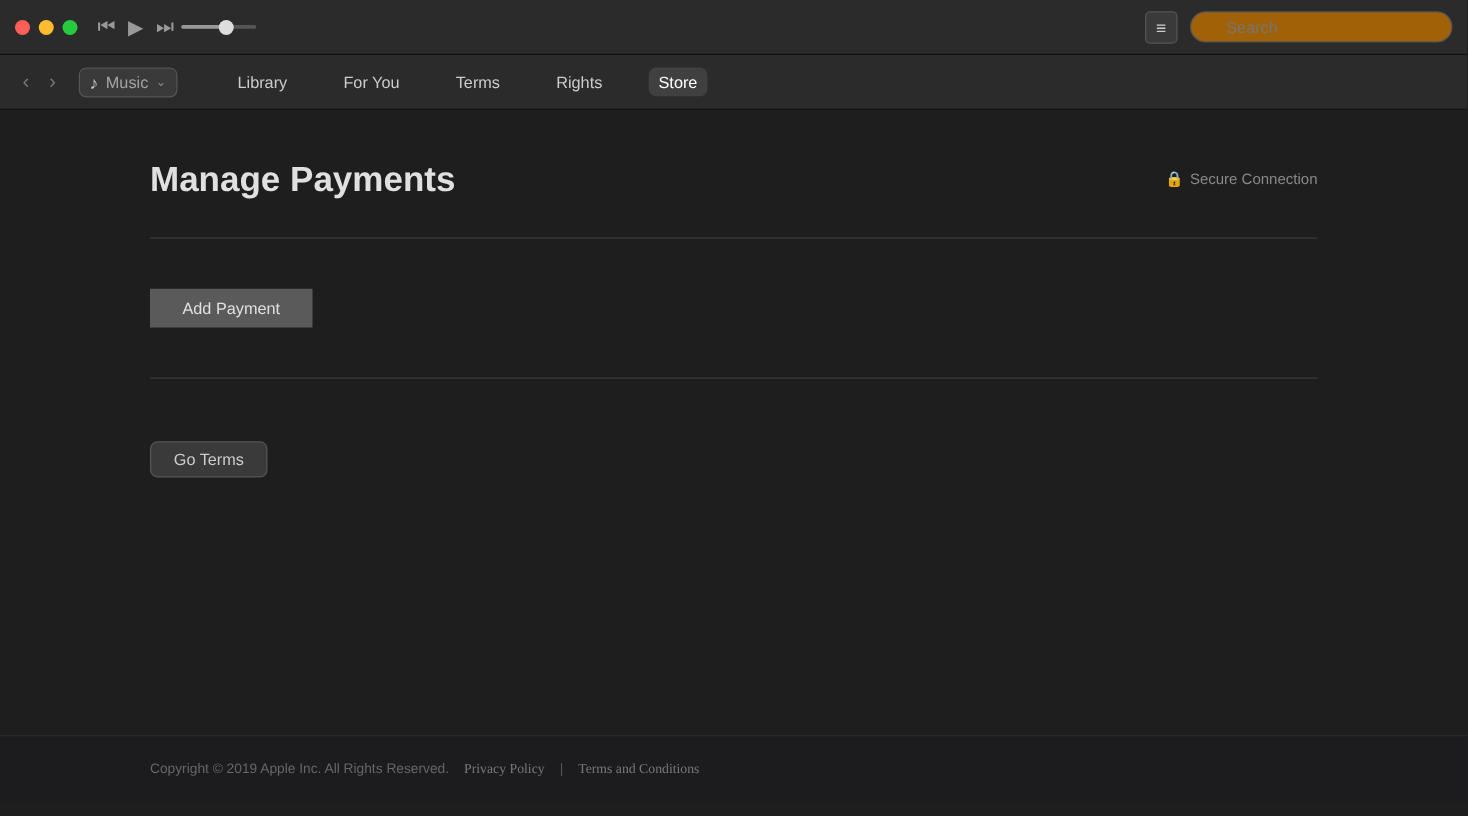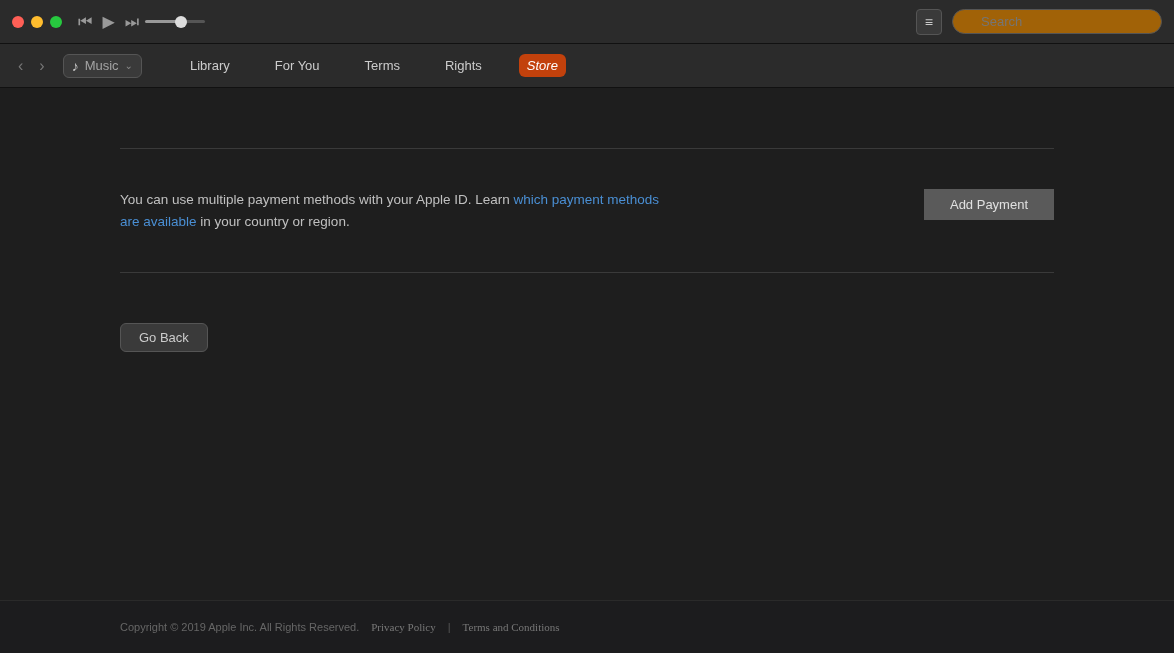--- a/index.html
+++ b/index.html
@@ -199,23 +199,22 @@
 
     .nav-link {
       font-size: 13px;
       color: #ccc;
       cursor: pointer;
       padding: 4px 8px;
       border-radius: 6px;
     }
 
     .nav-link.active {
-      background: #c2410c;
+      background: #404040;
       color: #fff;
-      font-style: italic;
     }
 
     .page-header {
       display: flex;
       align-items: flex-start;
       justify-content: space-between;
       margin-bottom: 30px;
     }
 
     .page-title {
@@ -283,21 +282,21 @@
       border-radius: 6px;
       color: #ccc;
       font-size: 13px;
       padding: 6px 18px;
       cursor: pointer;
       margin-top: 30px;
     }
 
     .footer {
       position: absolute;
-      bottom: 0;
+      bottom: 12px;
       left: 0;
       right: 0;
       padding: 20px 120px;
       display: flex;
       align-items: center;
       gap: 12px;
       background: #1c1c1e;
       border-top: 1px solid #2a2a2a;
     }
 
@@ -373,33 +372,37 @@
   <div class="nav-links">
     <span class="nav-link">Library</span>
     <span class="nav-link">For You</span>
     <span class="nav-link">Terms</span>
     <span class="nav-link">Rights</span>
     <span class="nav-link active">Store</span>
   </div>
 </div>
 
 <div class="content-wrapper" style="padding-top: 40px;">
+  <div class="page-header">
+    <h1 class="page-title">Manage Payments</h1>
+    <div class="secure-connection">
+      <span class="lock-icon">🔒</span>
+      <span>Secure Connection</span>
+    </div>
+  </div>
 
   <div class="divider"></div>
 
   <div class="payment-info-row">
-    <p class="payment-text">
-      <span>You can use multiple payment methods with your Apple ID. Learn </span><a class="payment-link">which payment methods are available</a><span> in your country or region.</span>
-    </p>
     <button class="add-payment-btn">Add Payment</button>
   </div>
 
   <div class="divider"></div>
 
-  <button class="go-back-btn">Go Back</button>
+  <button class="go-back-btn">Go Terms</button>
 </div>
 
 <div class="footer">
   <span class="footer-text">Copyright © 2019 Apple Inc. All Rights Reserved.</span>
   <a class="footer-link">Privacy Policy</a>
   <span class="footer-sep">|</span>
   <a class="footer-link">Terms and Conditions</a>
 </div>
 
 </body></html>

